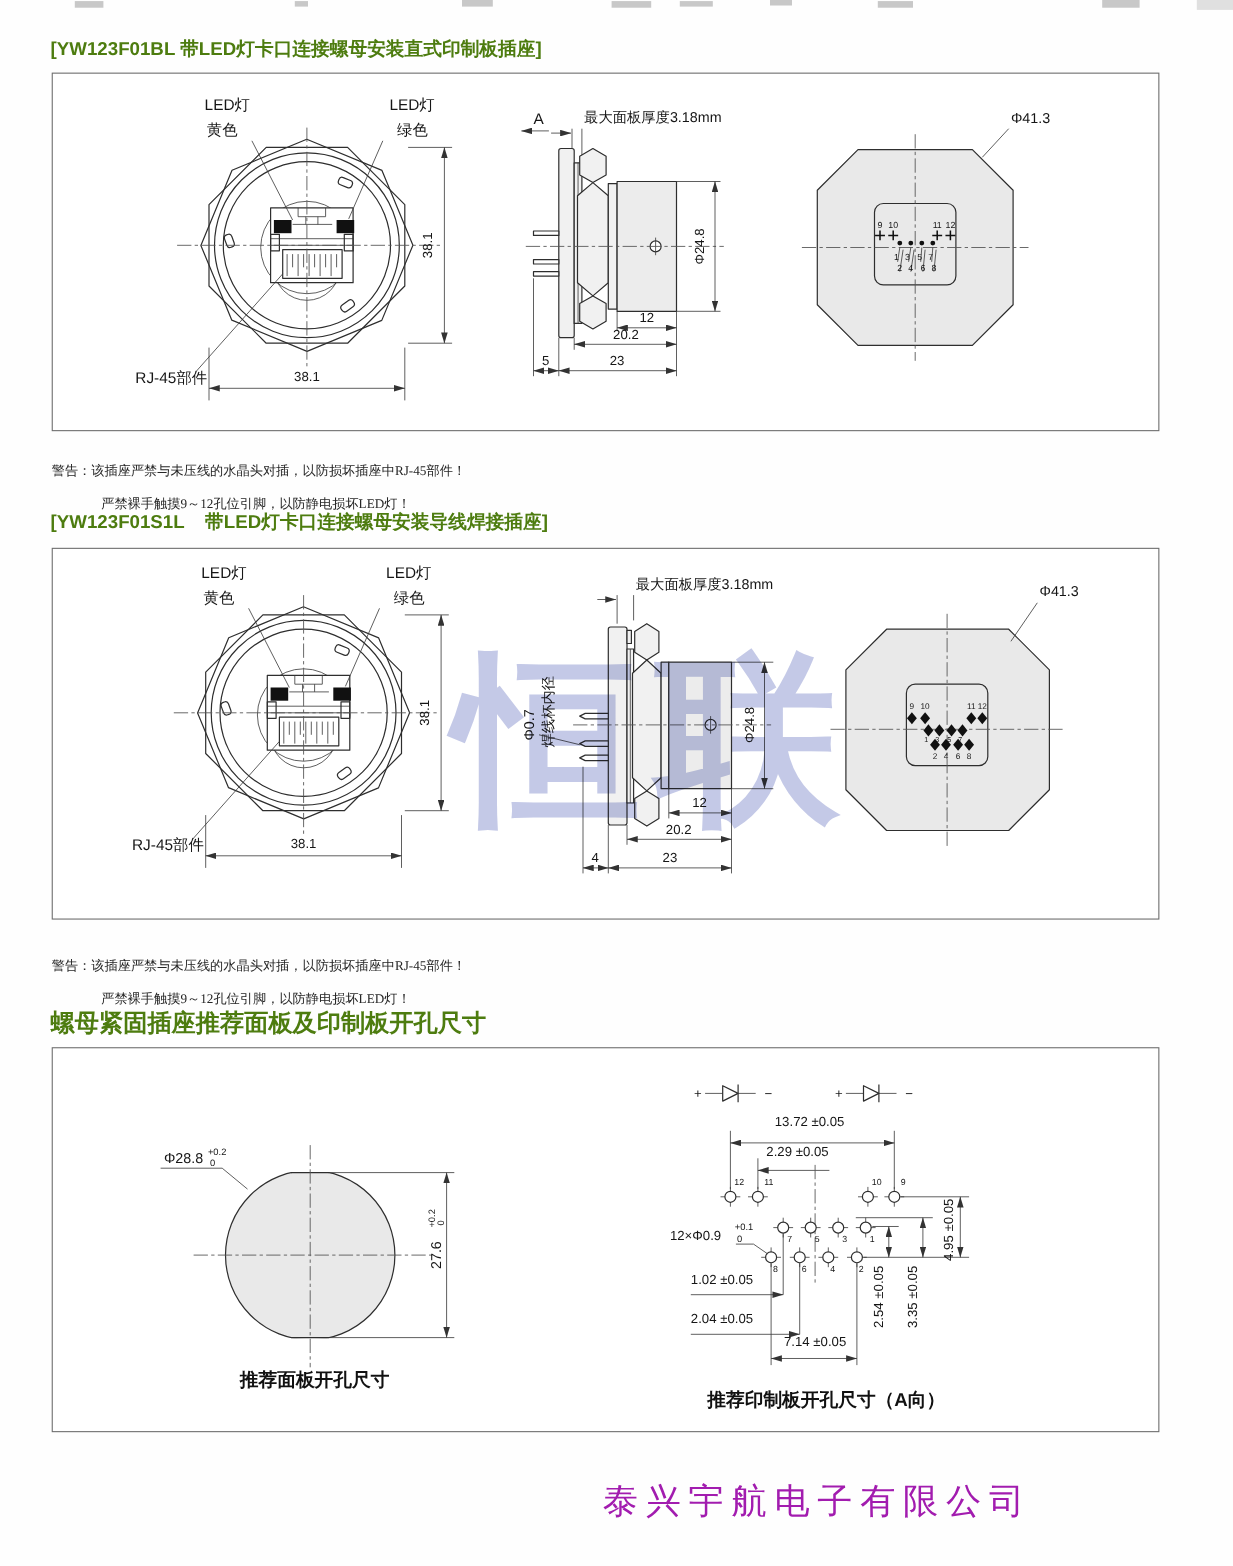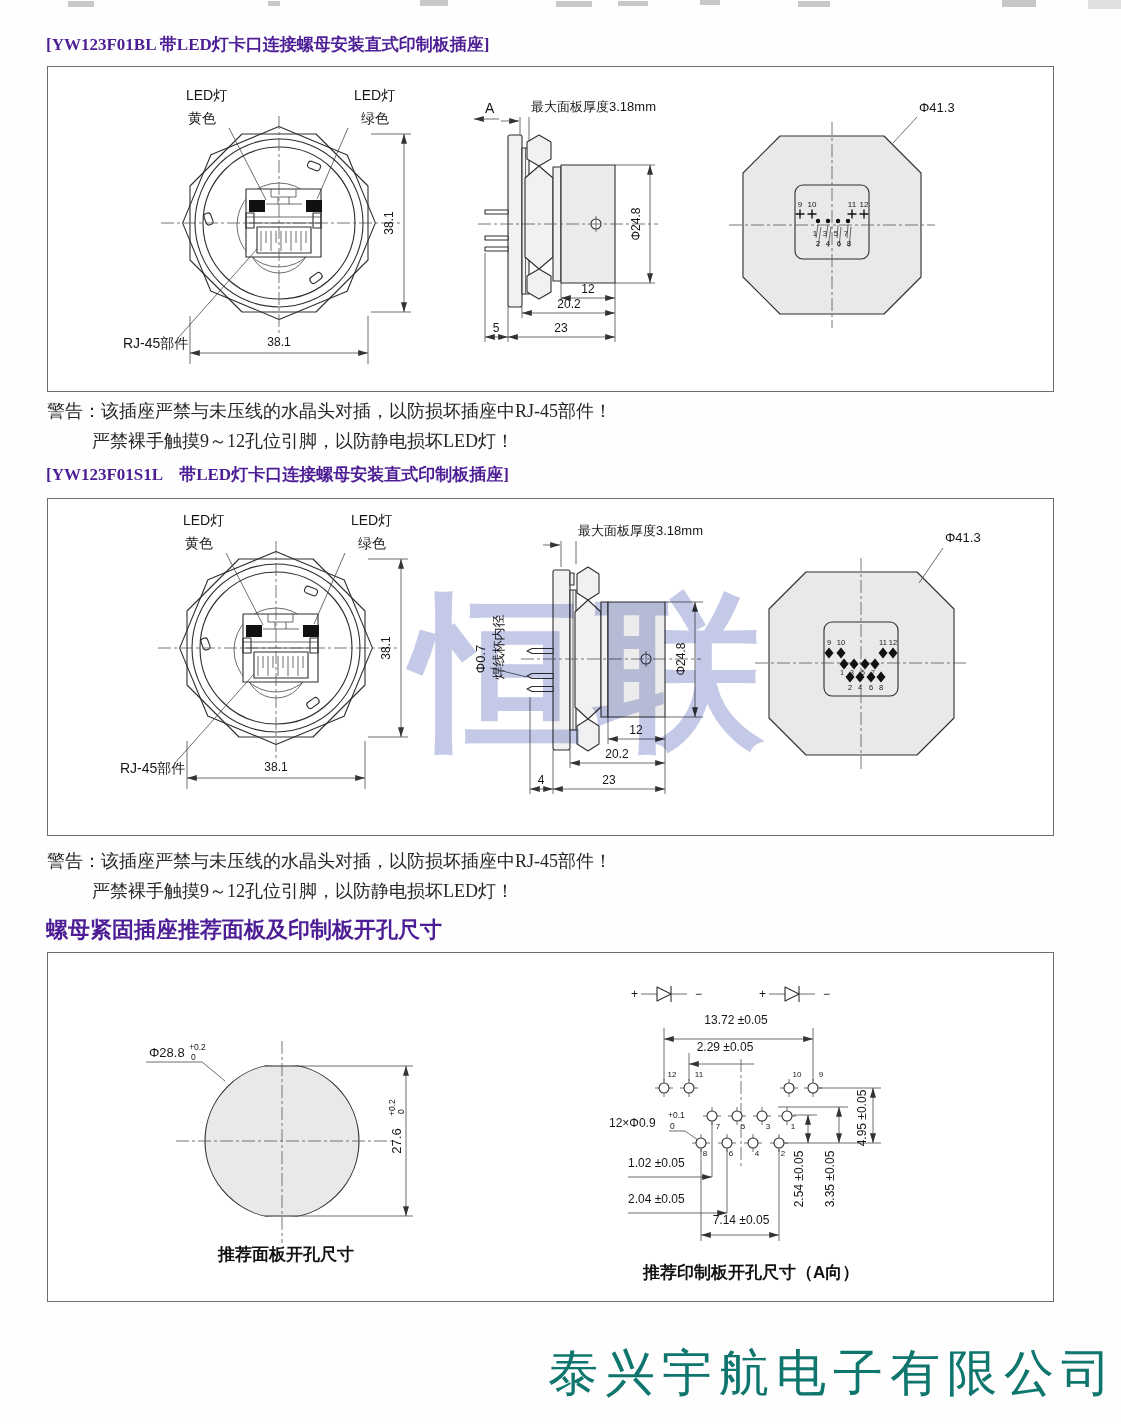--- a/index.html
+++ b/index.html
@@ -1,29 +1,29 @@
 <!DOCTYPE html>
 <html><head>
 <meta charset="utf-8">
 <style>
   html,body{margin:0;padding:0;background:#fff;}
   #page{position:relative;width:1121px;height:1424px;background:#fefefe;overflow:hidden;
         font-family:"Liberation Sans",sans-serif;color:#161616;}
   .abs{position:absolute;}
-  .sec-title{font-size:17px;font-weight:600;white-space:pre;color:#4c1d95;font-family:Liberation Serif, serif;}
+  .sec-title{font-size:17px;font-weight:600;white-space:pre;color:#4d7c0f;}
   .sec-title.b3{font-weight:700;font-size:22px;}
-  .warn{font-family:"Liberation Serif","DejaVu Serif",serif;font-size:18px;color:#262626;line-height:30px;}
+  .warn{font-family:"Liberation Serif","DejaVu Serif",serif;font-size:12px;color:#262626;line-height:30px;margin-top:17px;}
   .warn .l2{margin-left:45px;}
   .box{position:absolute;border:1px solid #6e6e6e;background:#fff;box-sizing:border-box;}
   .cap{font-size:17px;font-weight:700;color:#111;white-space:pre;}
   .art{position:absolute;background:#9a9a9a;opacity:.55;}
   .wm-center{font-size:168px;font-weight:700;letter-spacing:14px;color:rgba(138,148,208,.5);
              mix-blend-mode:multiply;pointer-events:none;white-space:pre;line-height:1;margin-left:26px;}
-  .wm-bottom{font-family:"DejaVu Serif","Liberation Serif",serif;font-size:50px;letter-spacing:7px;
-             color:#0f766e;pointer-events:none;white-space:pre;line-height:1;}
+  .wm-bottom{font-family:"DejaVu Serif","Liberation Serif",serif;font-size:32px;letter-spacing:7px;
+             color:#a21caf;pointer-events:none;white-space:pre;line-height:1;}
   svg{display:block;}
   svg text{font-family:"Liberation Sans",sans-serif;fill:#161616;}
   .o{stroke:#2e2e2e;fill:none;stroke-width:1.1;stroke-linejoin:round;}
   .ow{stroke:#2e2e2e;fill:#fff;stroke-width:1.1;stroke-linejoin:round;}
   .of{stroke:#2e2e2e;fill:#e9e9e9;stroke-width:1.1;stroke-linejoin:round;}
   .og{stroke:#2e2e2e;fill:#f1f1f1;stroke-width:1.1;stroke-linejoin:round;}
   .ob{stroke:#2e2e2e;fill:#ececec;stroke-width:1.1;stroke-linejoin:round;}
   .t{stroke:#3d3d3d;fill:none;stroke-width:.75;}
   .cl{stroke:#555;fill:none;stroke-width:.8;stroke-dasharray:13 3 3 3;}
   .blk{fill:#111;stroke:none;}
@@ -222,21 +222,21 @@
         <line class="t" x1="196" y1="31" x2="172" y2="57"></line>
       </g>
     </svg>
   </div>
 
   <div class="abs warn" style="left:47px;top:396px;width:720px">
     <div>警告：该插座严禁与未压线的水晶头对插，以防损坏插座中RJ-45部件！</div>
     <div class="l2">严禁裸手触摸9～12孔位引脚，以防静电损坏LED灯！</div>
   </div>
 
-  <div class="abs sec-title" style="left:46px;top:463px">[YW123F01S1L    带LED灯卡口连接螺母安装直式印制板插座]</div>
+  <div class="abs sec-title" style="left:46px;top:463px">[YW123F01S1L    带LED灯卡口连接螺母安装导线焊接插座]</div>
 
   <div class="box" style="left:47px;top:498px;width:1007px;height:338px">
 
     <svg class="abs" style="left:70px;top:12px" width="330" height="300" viewBox="0 0 330 300">
       <g>
         <polygon class="o" points="121,48 195,48 247,100 247,174 195,226 121,226 69,174 69,100"></polygon>
         <polygon class="o" transform="rotate(22.5 158 137)" points="121,48 195,48 247,100 247,174 195,226 121,226 69,174 69,100"></polygon>
       </g>
       <g>
         <circle class="o" cx="158" cy="137" r="84"></circle>

